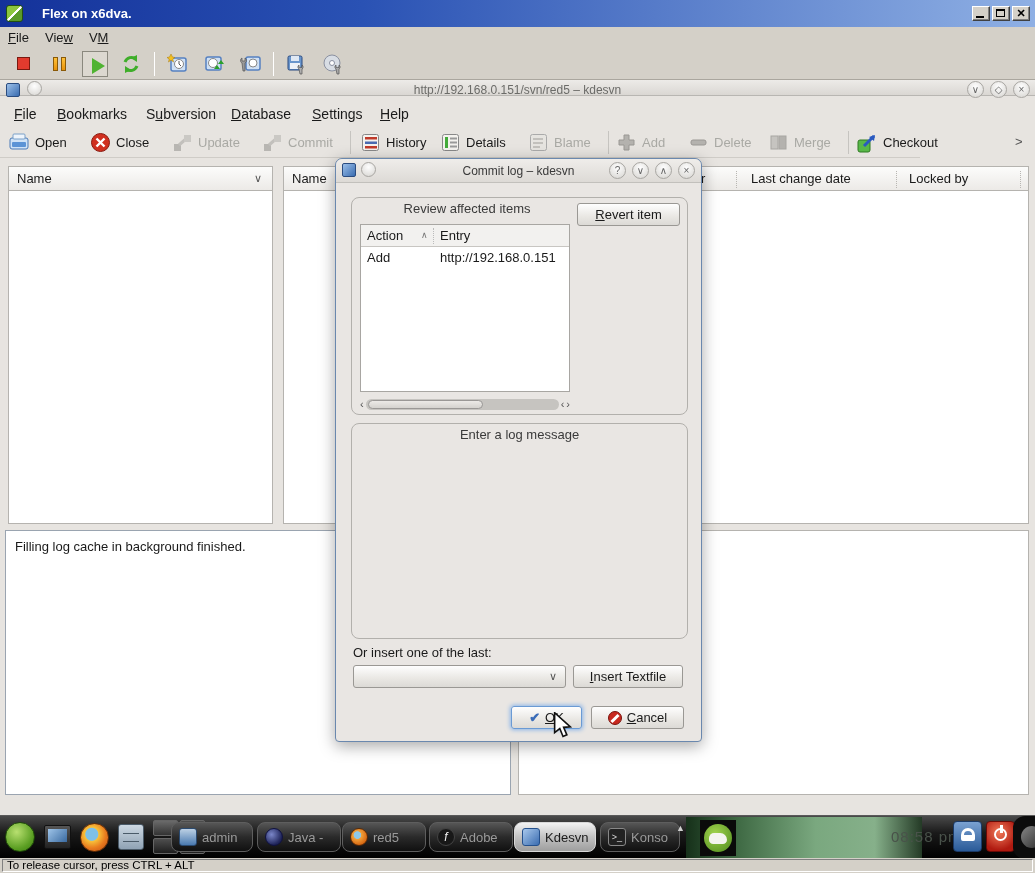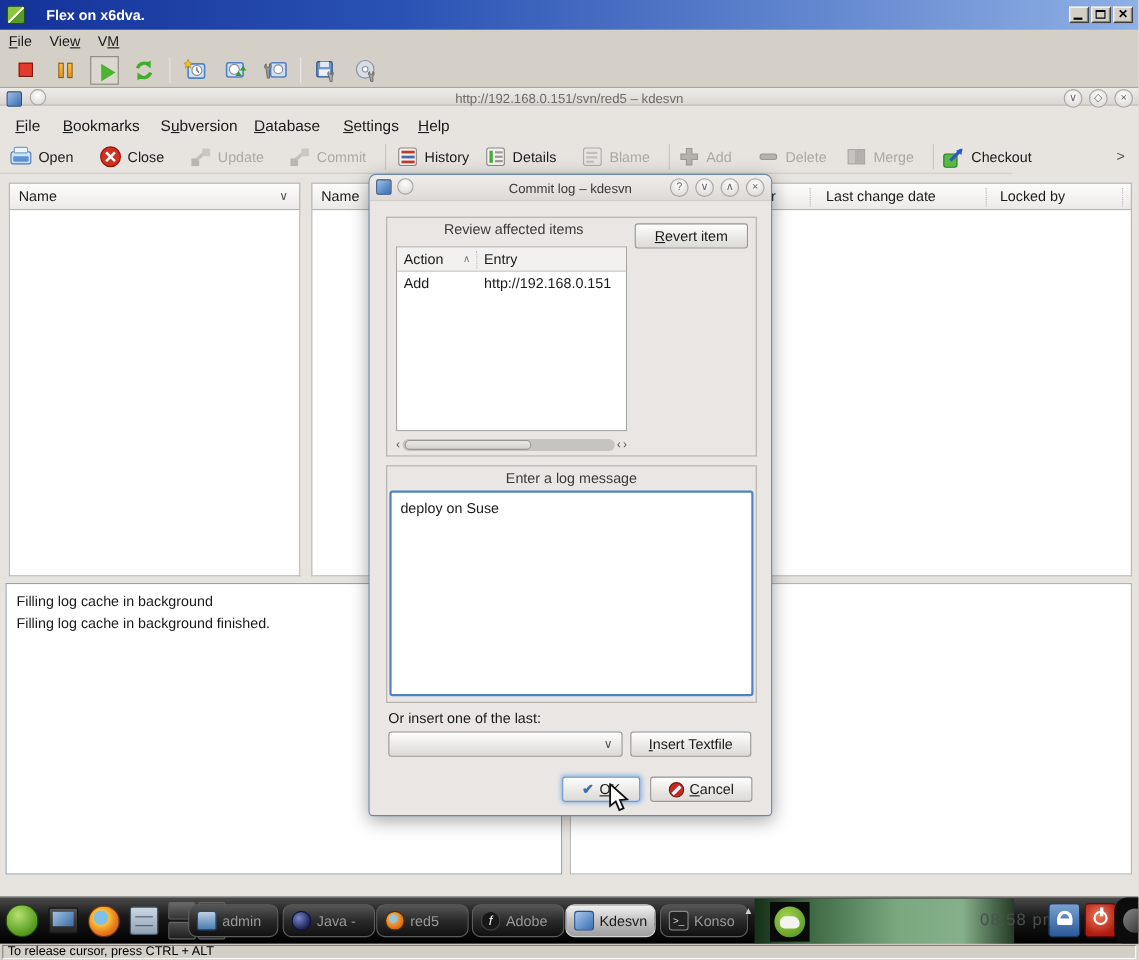--- a/index.html
+++ b/index.html
@@ -65,21 +65,21 @@
   #log-panel { border:1px solid #9aa4b0; background:#fff; padding:6px 9px; line-height:20px; font-size:13px; }
   #rb-panel { border:1px solid #b5b3af; background:#fff; }
 
   
   #dialog { left:335px; top:158px; width:367px; height:584px; background:#e9e6e3;
     border:1px solid #6a88ae; border-radius:7px 7px 4px 4px; box-shadow:0 4px 16px rgba(0,0,0,.35); z-index:50; }
   #dlg-titlebar { left:0; top:0; width:100%; height:24px;
     background:linear-gradient(#efedea,#ddدad6); background:linear-gradient(#efedea,#dddad6);
     border-bottom:1px solid #c2c0bc; border-radius:7px 7px 0 0; }
   .dlg-btns { position:absolute; right:6px; top:3px; display:flex; gap:6px; }
-  .groupbox { position:absolute; border:1px solid #b2b0ac; border-radius:0;padding-left:36px; }
+  .groupbox { position:absolute; border:1px solid #b2b0ac; border-radius:8px;padding-left:36px; }
   .group-title { position:absolute; top:3px; font-size:13px; color:#3a3a3a; }
 
   #affected-table { left:8px; top:26px; width:210px; height:168px; background:#fff; border:1px solid #a8a6a2; overflow:hidden; }
   .tbl-head { height:22px; background:#f2f1ef; border-bottom:1px solid #c8c6c2; position:relative; font-size:13px; }
   .tbl-head .col-a { position:absolute; left:6px; top:3px; }
   .tbl-head .sort { position:absolute; left:60px; top:5px; font-size:9px; color:#777; }
   .tbl-head .coldiv { position:absolute; left:72px; top:3px; width:1px; height:16px; border-left:1px dotted #bbb; }
   .tbl-head .col-e { position:absolute; left:79px; top:3px; }
   .tbl-row { height:22px; position:relative; font-size:13px; }
   .tbl-row .cell-a { position:absolute; left:6px; top:3px; }
@@ -372,21 +372,20 @@
       <span class="hdr-divider" style="left:452px;"></span>
       <span class="abs" style="left:467px;top:4px;">Last change date</span>
       <span class="hdr-divider" style="left:612px;"></span>
       <span class="abs" style="left:625px;top:4px;">Locked by</span>
       <span class="hdr-divider" style="left:736px;"></span>
     </div>
     <div class="panel-body" style="height:333px;"></div>
   </div>
 
   <div id="log-panel" class="abs" style="left:5px;top:450px;width:506px;height:265px;">
-    <div>Filling log cache in background</div>
     <div>Filling log cache in background finished.</div>
   </div>
   <div id="rb-panel" class="abs" style="left:518px;top:450px;width:511px;height:265px;"></div>
 </div>
 
 <div id="dialog" class="abs">
   <div id="dlg-titlebar" class="abs">
     <div class="abs kdesvn-mini-icon" style="left:6px;top:4px;"></div>
     <div class="abs oxy-round" style="left:25px;top:3px;width:15px;height:15px;"></div>
     <div class="abs" style="left:0;right:0;top:5px;text-align:center;font-size:12px;color:#3a3a3a;">Commit log – kdesvn</div>
@@ -420,23 +419,20 @@
       <span class="sbarrow">‹</span>
       <span class="sbarrow">›</span>
     </div>
     <div class="abs oxy-btn" style="left:225px;top:5px;width:103px;height:23px;">
       <span><u>R</u>evert item</span>
     </div>
   </div>
 
   <div class="groupbox" style="left:15px;top:264px;width:337px;height:216px;">
     <span class="group-title" style="left:0;right:0;text-align:center;">Enter a log message</span>
-    <div id="msg-area">
-      <span>deploy on Suse</span>
-    </div>
   </div>
 
   <div class="abs" style="left:17px;top:486px;font-size:13px;">Or insert one of the last:</div>
   <div class="abs oxy-btn" id="last-combo">
     <span></span>
     <span class="chevr">∨</span>
   </div>
   <div class="abs oxy-btn" style="left:237px;top:506px;width:110px;height:23px;">
     <span><u>I</u>nsert Textfile</span>
   </div>

